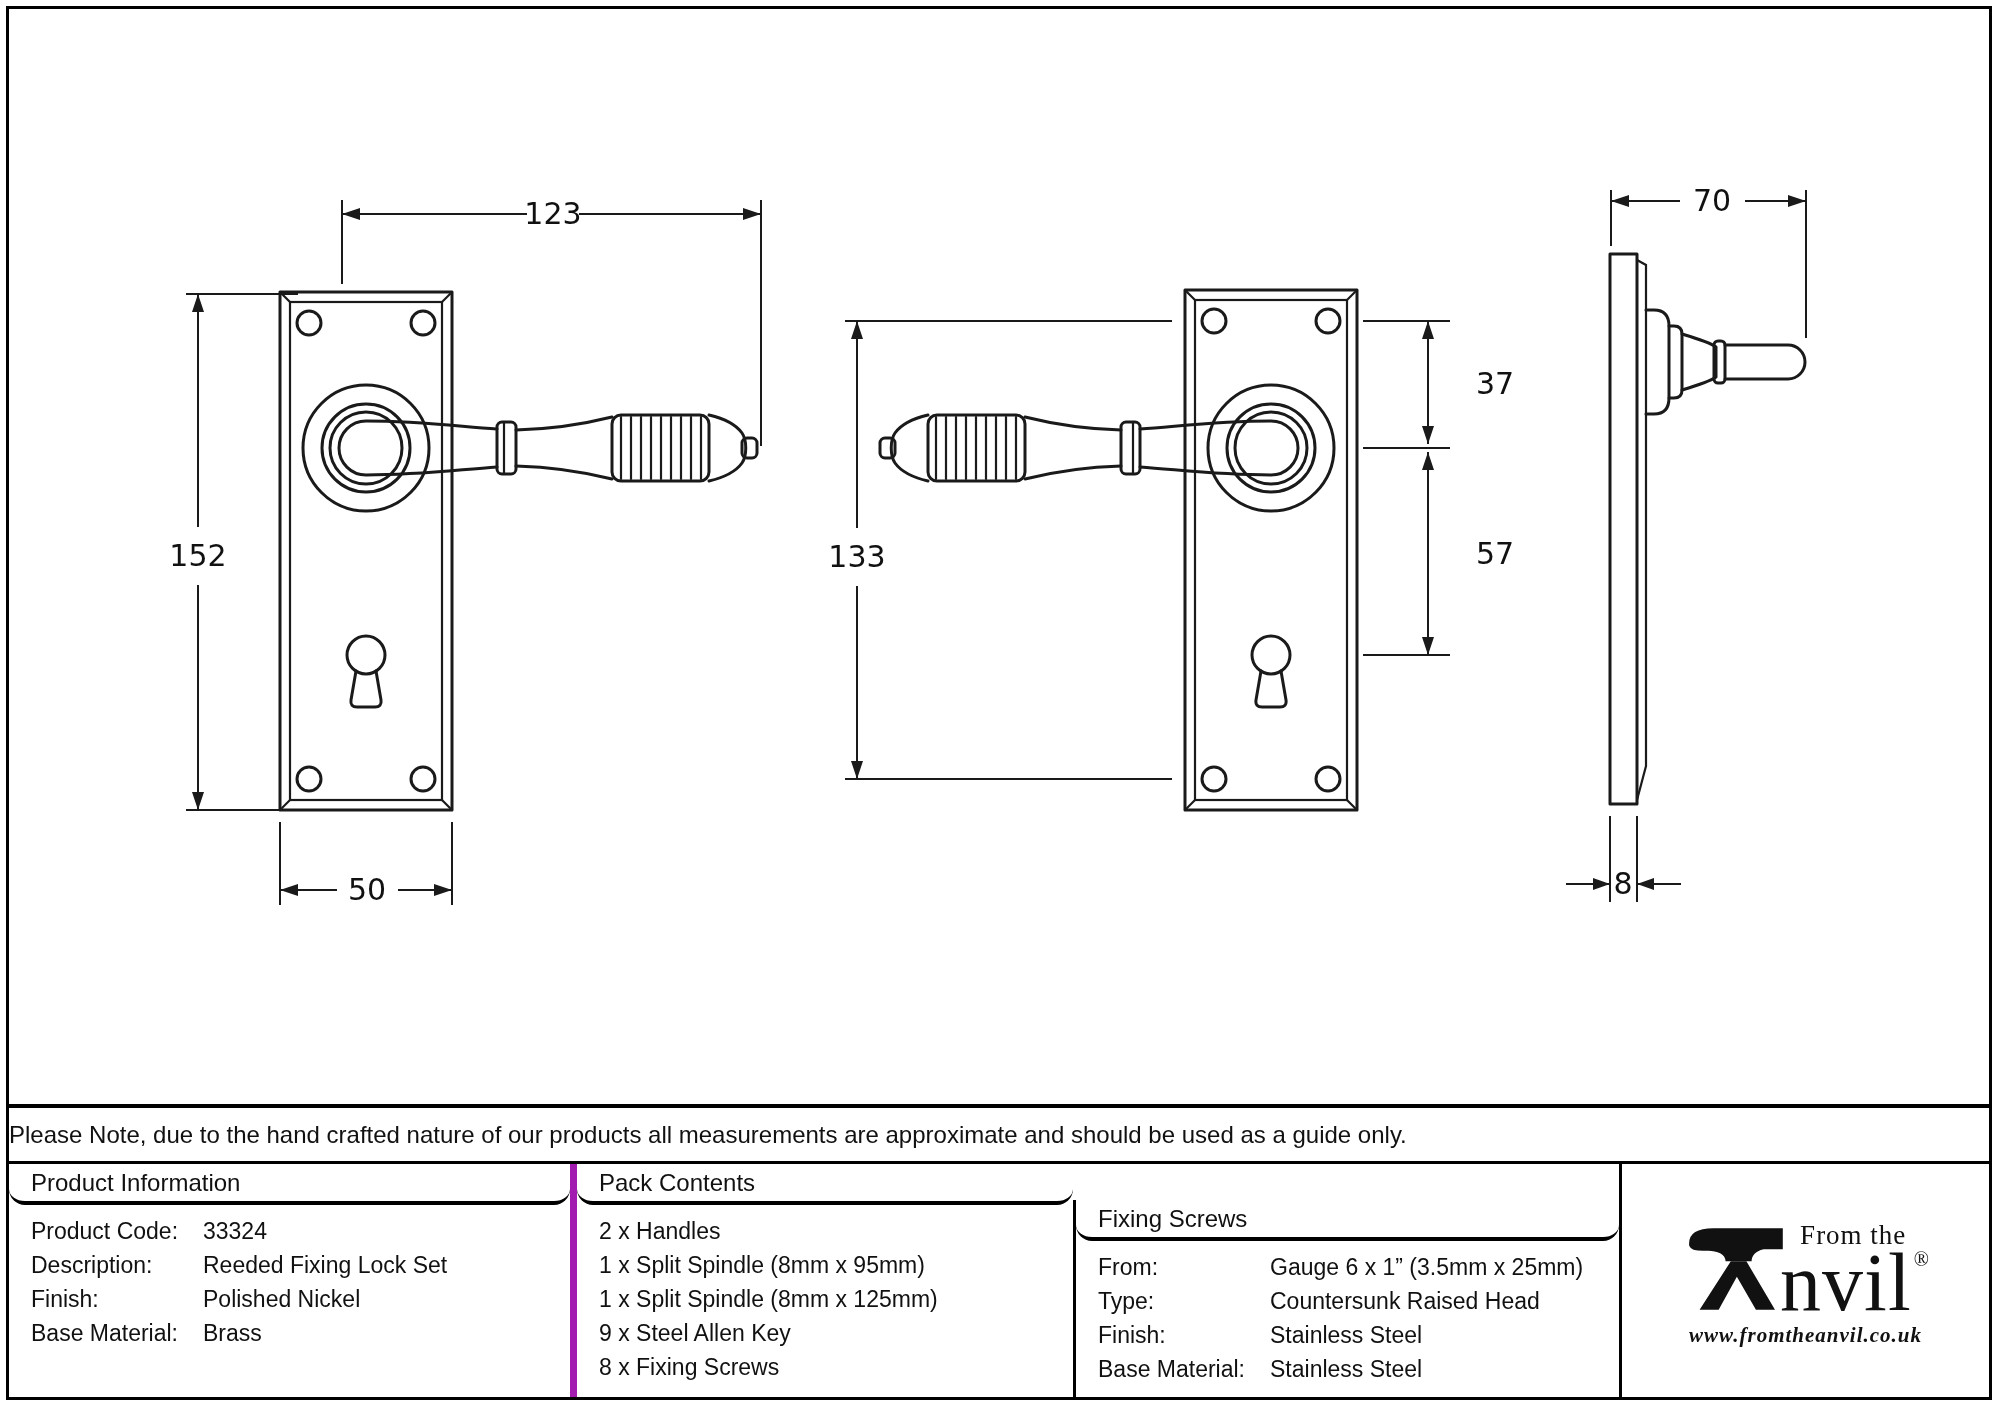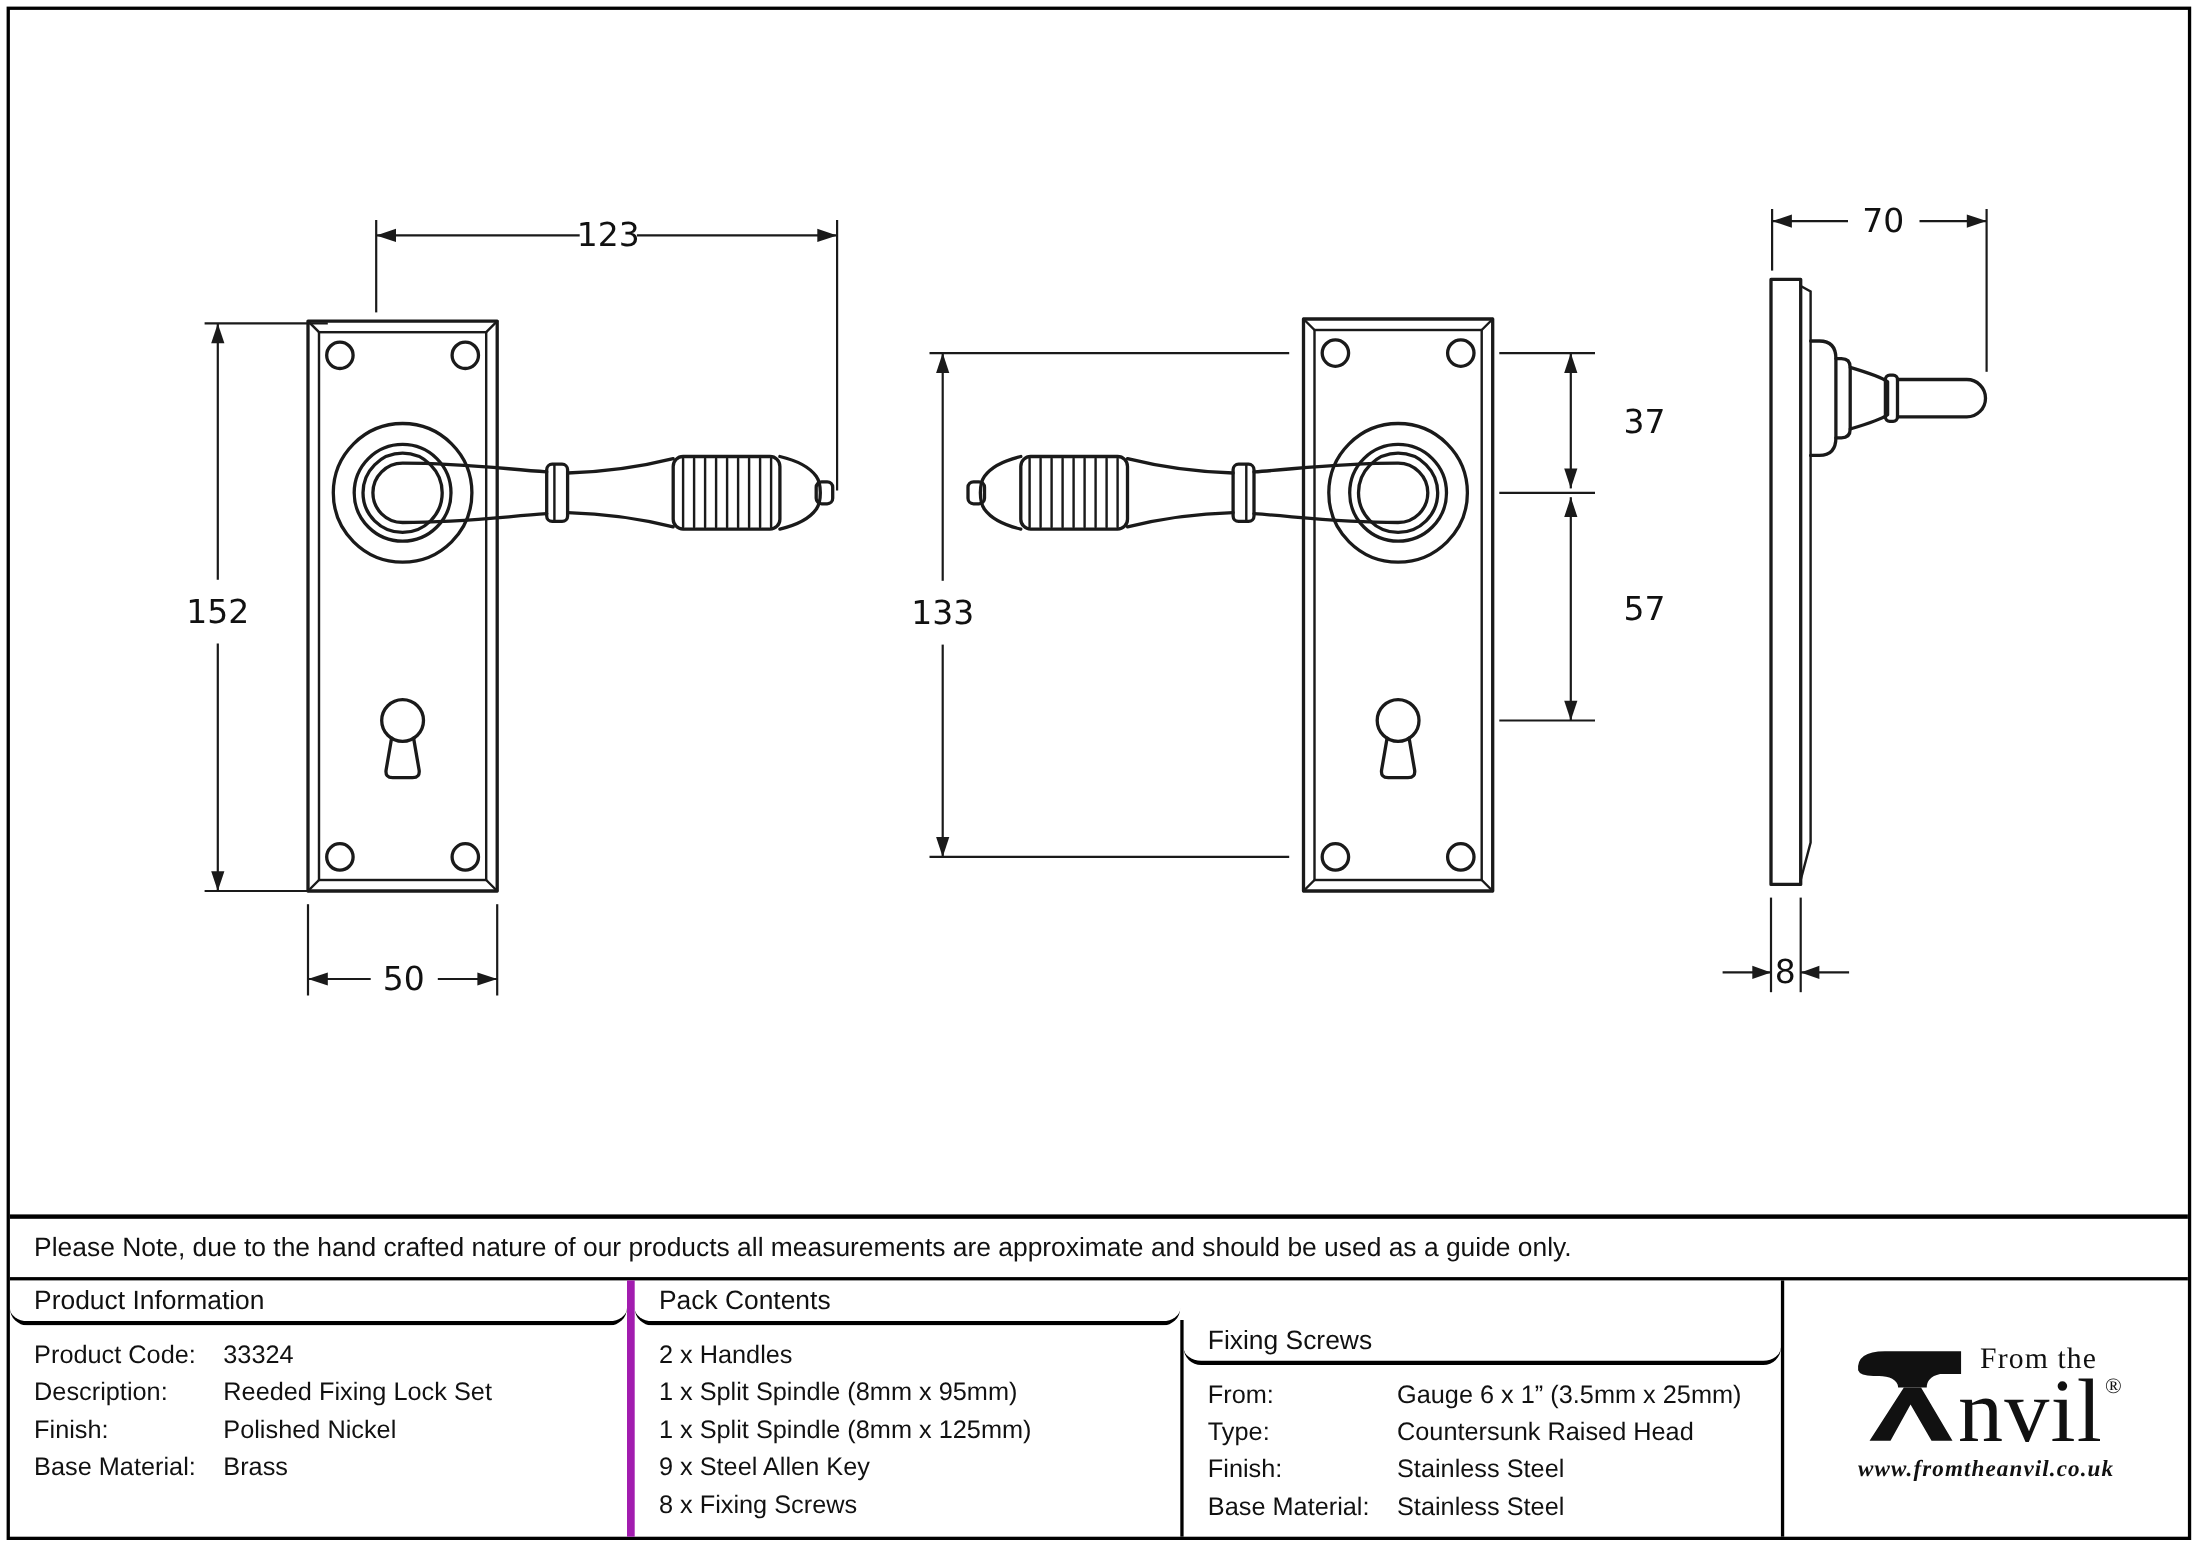--- a/index.html
+++ b/index.html
@@ -4,21 +4,21 @@
 <title>Spec Sheet</title>
 <style>
   html,body{margin:0;padding:0;background:#ffffff;}
   body{width:2000px;height:1406px;position:relative;font-family:"Liberation Sans",sans-serif;color:#111;}
   .page{position:absolute;left:6px;top:6px;width:1986px;height:1394px;border:3px solid #000;
         box-sizing:border-box;display:flex;flex-direction:column;background:#fff;}
   .drawing-area{flex:0 0 1095px;overflow:hidden;}
   .drawing-area svg{display:block;}
 
   .note-row{flex:0 0 60px;border-top:4px solid #000;border-bottom:3px solid #000;
-            display:flex;align-items:center;padding-left:22px;font-size:24px;box-sizing:border-box;}
+            display:flex;align-items:center;font-size:24px;box-sizing:border-box;}
 
   .info-table{flex:1 1 auto;display:flex;box-sizing:border-box;}
   .col{box-sizing:border-box;}
   .col1{width:561px;}
   .col2{width:503px;border-left:7px solid #a21caf;}
   .col3{width:546px;border-left:3px solid #000;margin-top:36px;}
   .col4{flex:1;border-left:3px solid #000;display:flex;align-items:center;justify-content:center;}
   .cell-header{height:41px;border-bottom:4px solid #000;display:flex;align-items:center;
                padding-left:22px;font-size:24px;box-sizing:border-box;border-radius:16px;}
   .cell-body{padding:14px 10px 0 22px;font-size:23px;}

